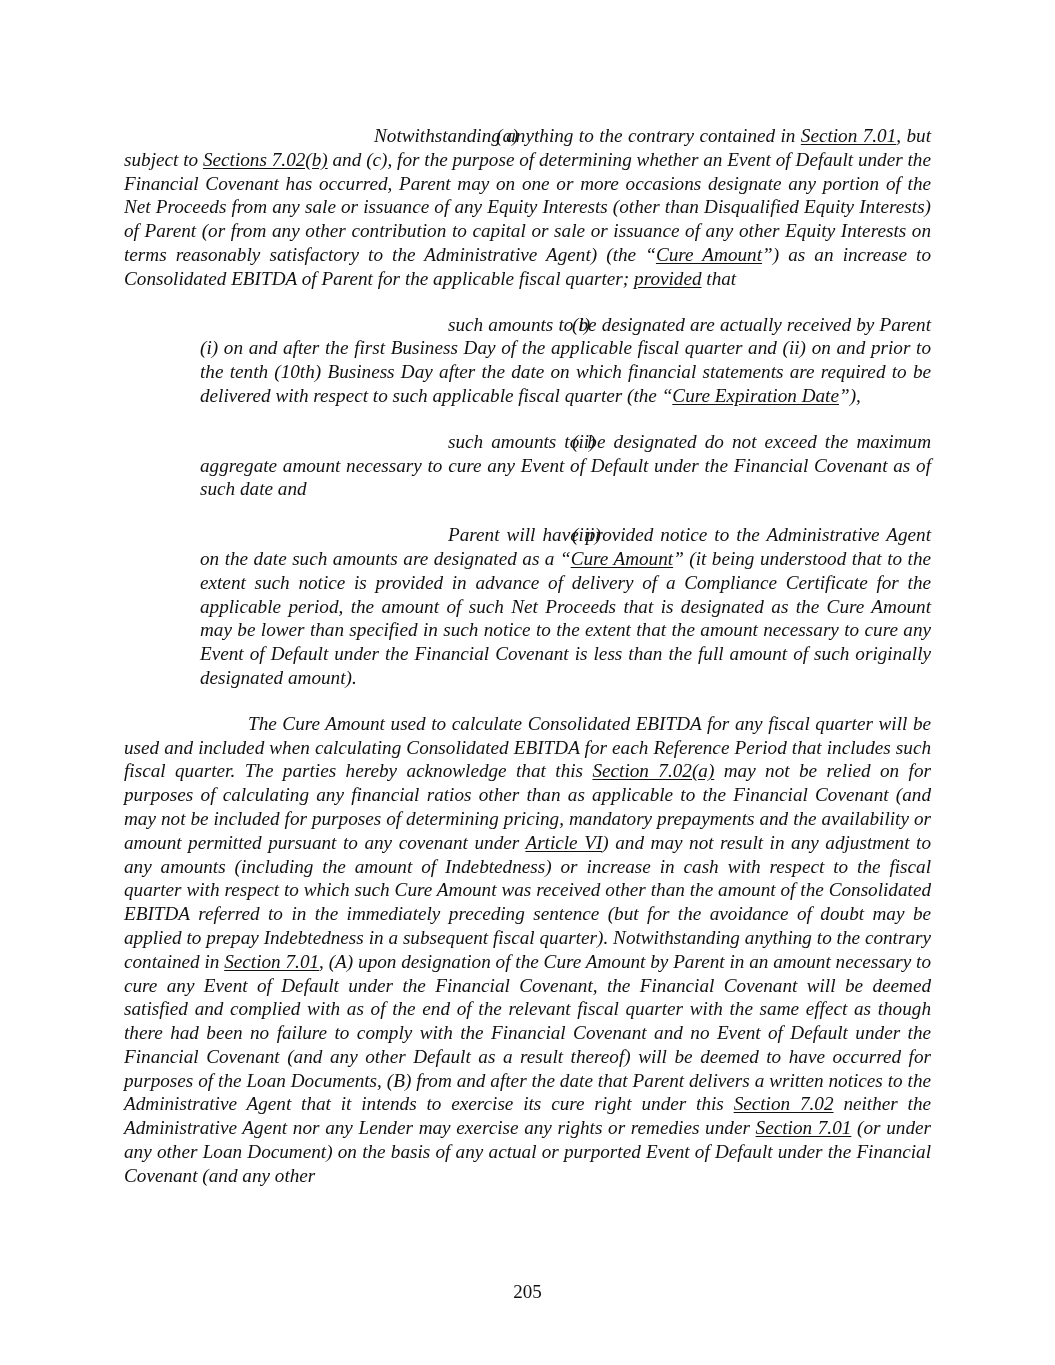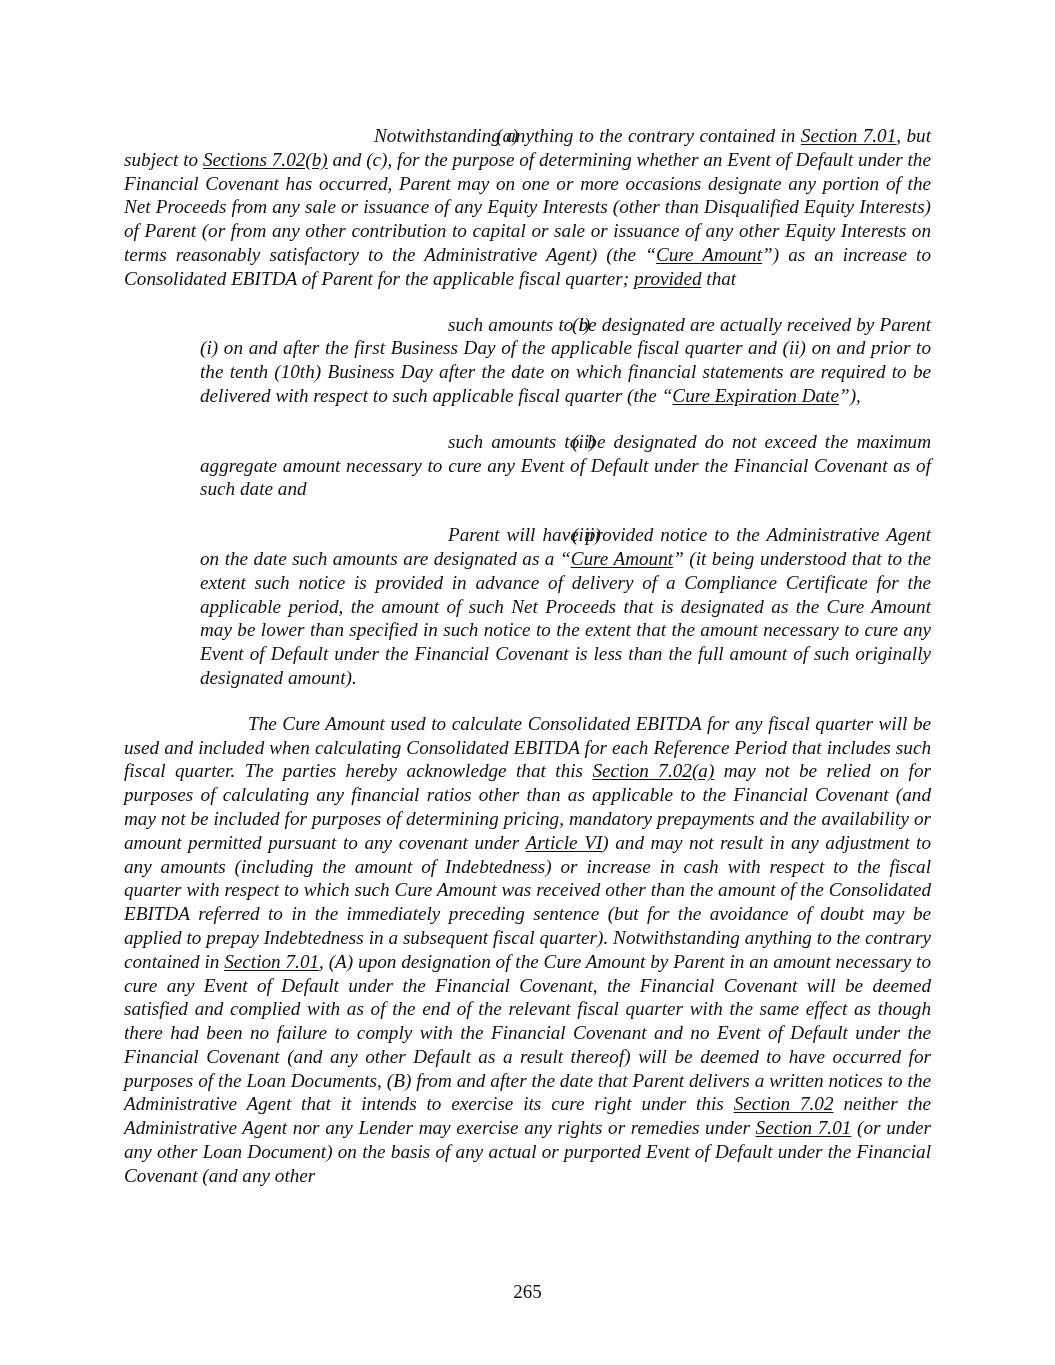--- a/index.html
+++ b/index.html
@@ -37,13 +37,13 @@
   <div class="gap2"></div>
 
   <p class="indent-block first-indent-i"><span class="lead-roman">(iii)</span><span>Parent will have provided notice to the Administrative Agent on the date such amounts are designated as a “</span><u>Cure Amount</u><span>” (it being understood that to the extent such notice is provided in advance of delivery of a Compliance Certificate for the applicable period, the amount of such Net Proceeds that is designated as the Cure Amount may be lower than specified in such notice to the extent that the amount necessary to cure any Event of Default under the Financial Covenant is less than the full amount of such originally designated amount).</span></p>
 
   <div class="gap2"></div>
 
   <p class="first-indent-p"><span>The Cure Amount used to calculate Consolidated EBITDA for any fiscal quarter will be used and included when calculating Consolidated EBITDA for each Reference Period that includes such fiscal quarter.  The parties hereby acknowledge that this </span><u>Section 7.02(a)</u><span> may not be relied on for purposes of calculating any financial ratios other than as applicable to the Financial Covenant (and may not be included for purposes of determining pricing, mandatory prepayments and the availability or amount permitted pursuant to any covenant under </span><u>Article VI</u><span>) and may not result in any adjustment to any amounts (including the amount of Indebtedness) or increase in cash with respect to the fiscal quarter with respect to which such Cure Amount was received other than the amount of the Consolidated EBITDA referred to in the immediately preceding sentence (but for the avoidance of doubt may be applied to prepay Indebtedness in a subsequent fiscal quarter).  Notwithstanding anything to the contrary contained in </span><u>Section 7.01</u><span>, (A) upon designation of the Cure Amount by Parent in an amount necessary to cure any Event of Default under the Financial Covenant, the Financial Covenant will be deemed satisfied and complied with as of the end of the relevant fiscal quarter with the same effect as though there had been no failure to comply with the Financial Covenant and no Event of Default under the Financial Covenant (and any other Default as a result thereof) will be deemed to have occurred for purposes of the Loan Documents, (B) from and after the date that Parent delivers a written notices to the Administrative Agent that it intends to exercise its cure right under this </span><u>Section 7.02</u><span> neither the Administrative Agent nor any Lender may exercise any rights or remedies under </span><u>Section 7.01</u><span> (or under any other Loan Document) on the basis of any actual or purported Event of Default under the Financial Covenant (and any other</span></p>
 
 </div>
 
-<div class="page-number">265</div>
+<div class="page-number">205</div>
 
 </body></html>

